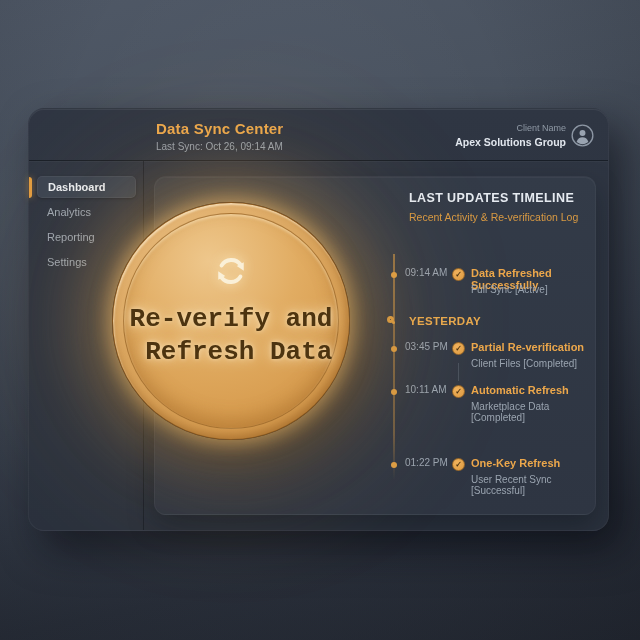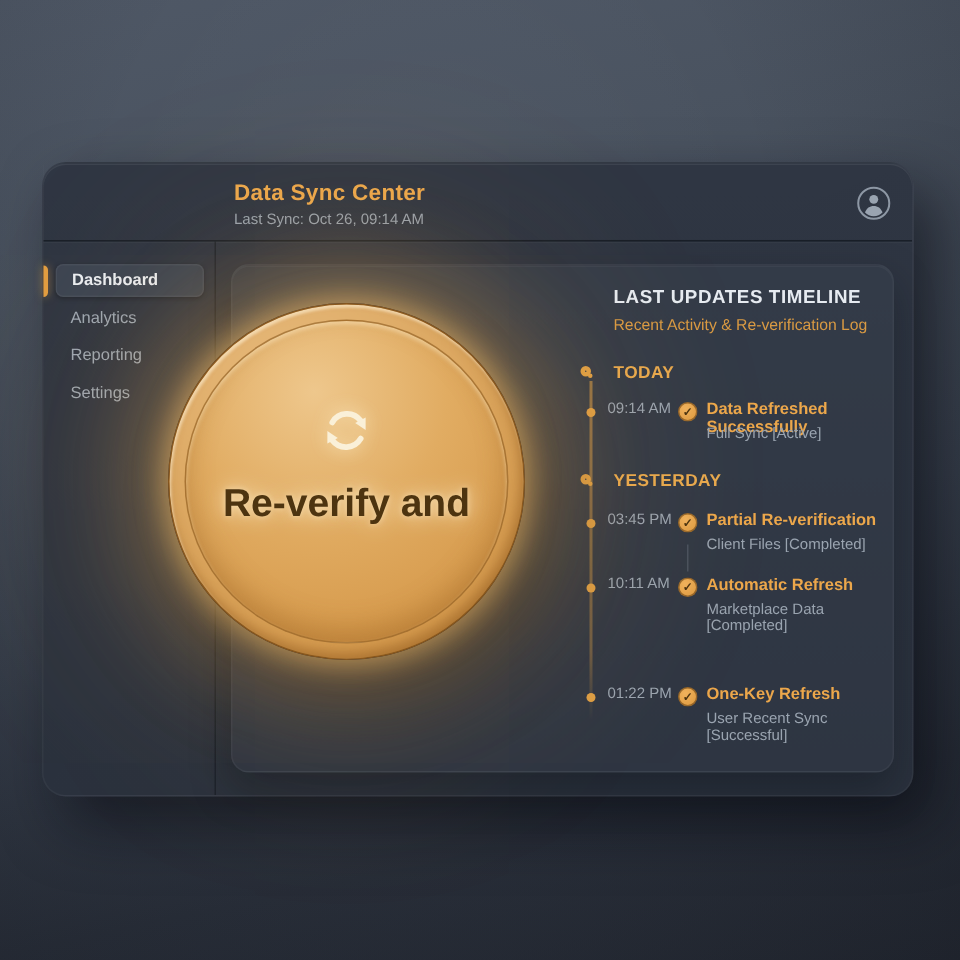--- a/index.html
+++ b/index.html
@@ -110,34 +110,38 @@
     background:radial-gradient(circle at 40% 22%, #eec78c 0%, #e1ac62 42%, #d09040 100%);
     border:1.5px solid rgba(142,92,34,0.65);
     box-shadow:inset 0 2px 3px rgba(255,238,200,0.5), inset 0 -8px 18px rgba(138,84,24,0.35);
     display:flex; flex-direction:column; align-items:center; justify-content:center;
     padding-bottom:24px;
   }
   .refresh-glyph { width:42px; height:42px; margin-bottom:8px; filter:drop-shadow(0 0 6px rgba(255,242,205,0.85)); }
   .btn-label {
     font-size:26px; line-height:33px; font-weight:700; color:#4d3410; text-align:right;
     text-shadow:0 0 14px rgba(255,240,205,0.95), 0 0 4px rgba(255,240,205,0.55);
-    font-family:Liberation Sans, sans-serif;
+    font-family:Liberation Mono, monospace;
   }
   .btn-label span { display:block; }
 </style>
 </head>
 <body>
 
 <div class="stage">
 
   <div class="card">
 
     <div class="header">
       <div class="app-title">Data Sync Center</div>
       <div class="app-subtitle">Last Sync: Oct 26, 09:14 AM</div>
+      <div class="client">
+        <div class="client-label">Client Name</div>
+        <div class="client-name">Apex Solutions Group</div>
+      </div>
       <div class="avatar">
         <span>
           <svg width="23" height="23" viewBox="0 0 24 24">
             <circle cx="12" cy="12" r="10.8" fill="none" stroke="#8d97a4" stroke-width="1.4"></circle>
             <circle cx="12" cy="9.3" r="3.1" fill="#9aa4b1"></circle>
             <path d="M5.9 18.4 C 7 15.4 9.2 13.9 12 13.9 C 14.8 13.9 17 15.4 18.1 18.4 C 16.5 20.1 14.4 21 12 21 C 9.6 21 7.5 20.1 5.9 18.4 Z" fill="#9aa4b1"></path>
           </svg>
         </span>
       </div>
     </div>
@@ -157,24 +161,20 @@
         <span class="lbl">Settings</span>
       </div>
     </div>
 
     <div class="panel">
       <div class="tl-title">LAST UPDATES TIMELINE</div>
       <div class="tl-subtitle">Recent Activity &amp; Re-verification Log</div>
 
       <div class="rail"></div>
 
-      <div class="tl-section" style="top:63px">
-        <span class="bullet"></span>
-        <span class="sec-label">TODAY</span>
-      </div>
       <div class="tl-event" style="top:87px">
         <span class="dot"></span>
         <span class="ev-time">09:14 AM</span>
         <span class="ev-badge">
             <span class="check">✓</span>
           </span>
         <span class="ev-title">Data Refreshed Successfully</span>
         <span class="ev-detail">Full Sync [Active]</span>
       </div>
 
@@ -220,17 +220,18 @@
       <span>
         <svg class="refresh-glyph" viewBox="0 0 48 48" fill="none">
           <path d="M 13.2 17.8 A 13 13 0 0 1 34.8 16.6" stroke="#faf0d8" stroke-width="4.4" stroke-linecap="round"></path>
           <polygon points="7,0 -1.5,-4.5 -1.5,4.5" fill="#faf0d8" transform="translate(35.3,17.5) rotate(62)"></polygon>
           <path d="M 34.8 30.2 A 13 13 0 0 1 13.2 31.4" stroke="#faf0d8" stroke-width="4.4" stroke-linecap="round"></path>
           <polygon points="7,0 -1.5,-4.5 -1.5,4.5" fill="#faf0d8" transform="translate(12.7,30.5) rotate(242)"></polygon>
         </svg>
       </span>
       <span class="btn-label">
         <span>Re-verify and</span>
+        <span>Refresh Data</span>
       </span>
     </span>
   </button>
 
 </div>
 
 </body></html>

